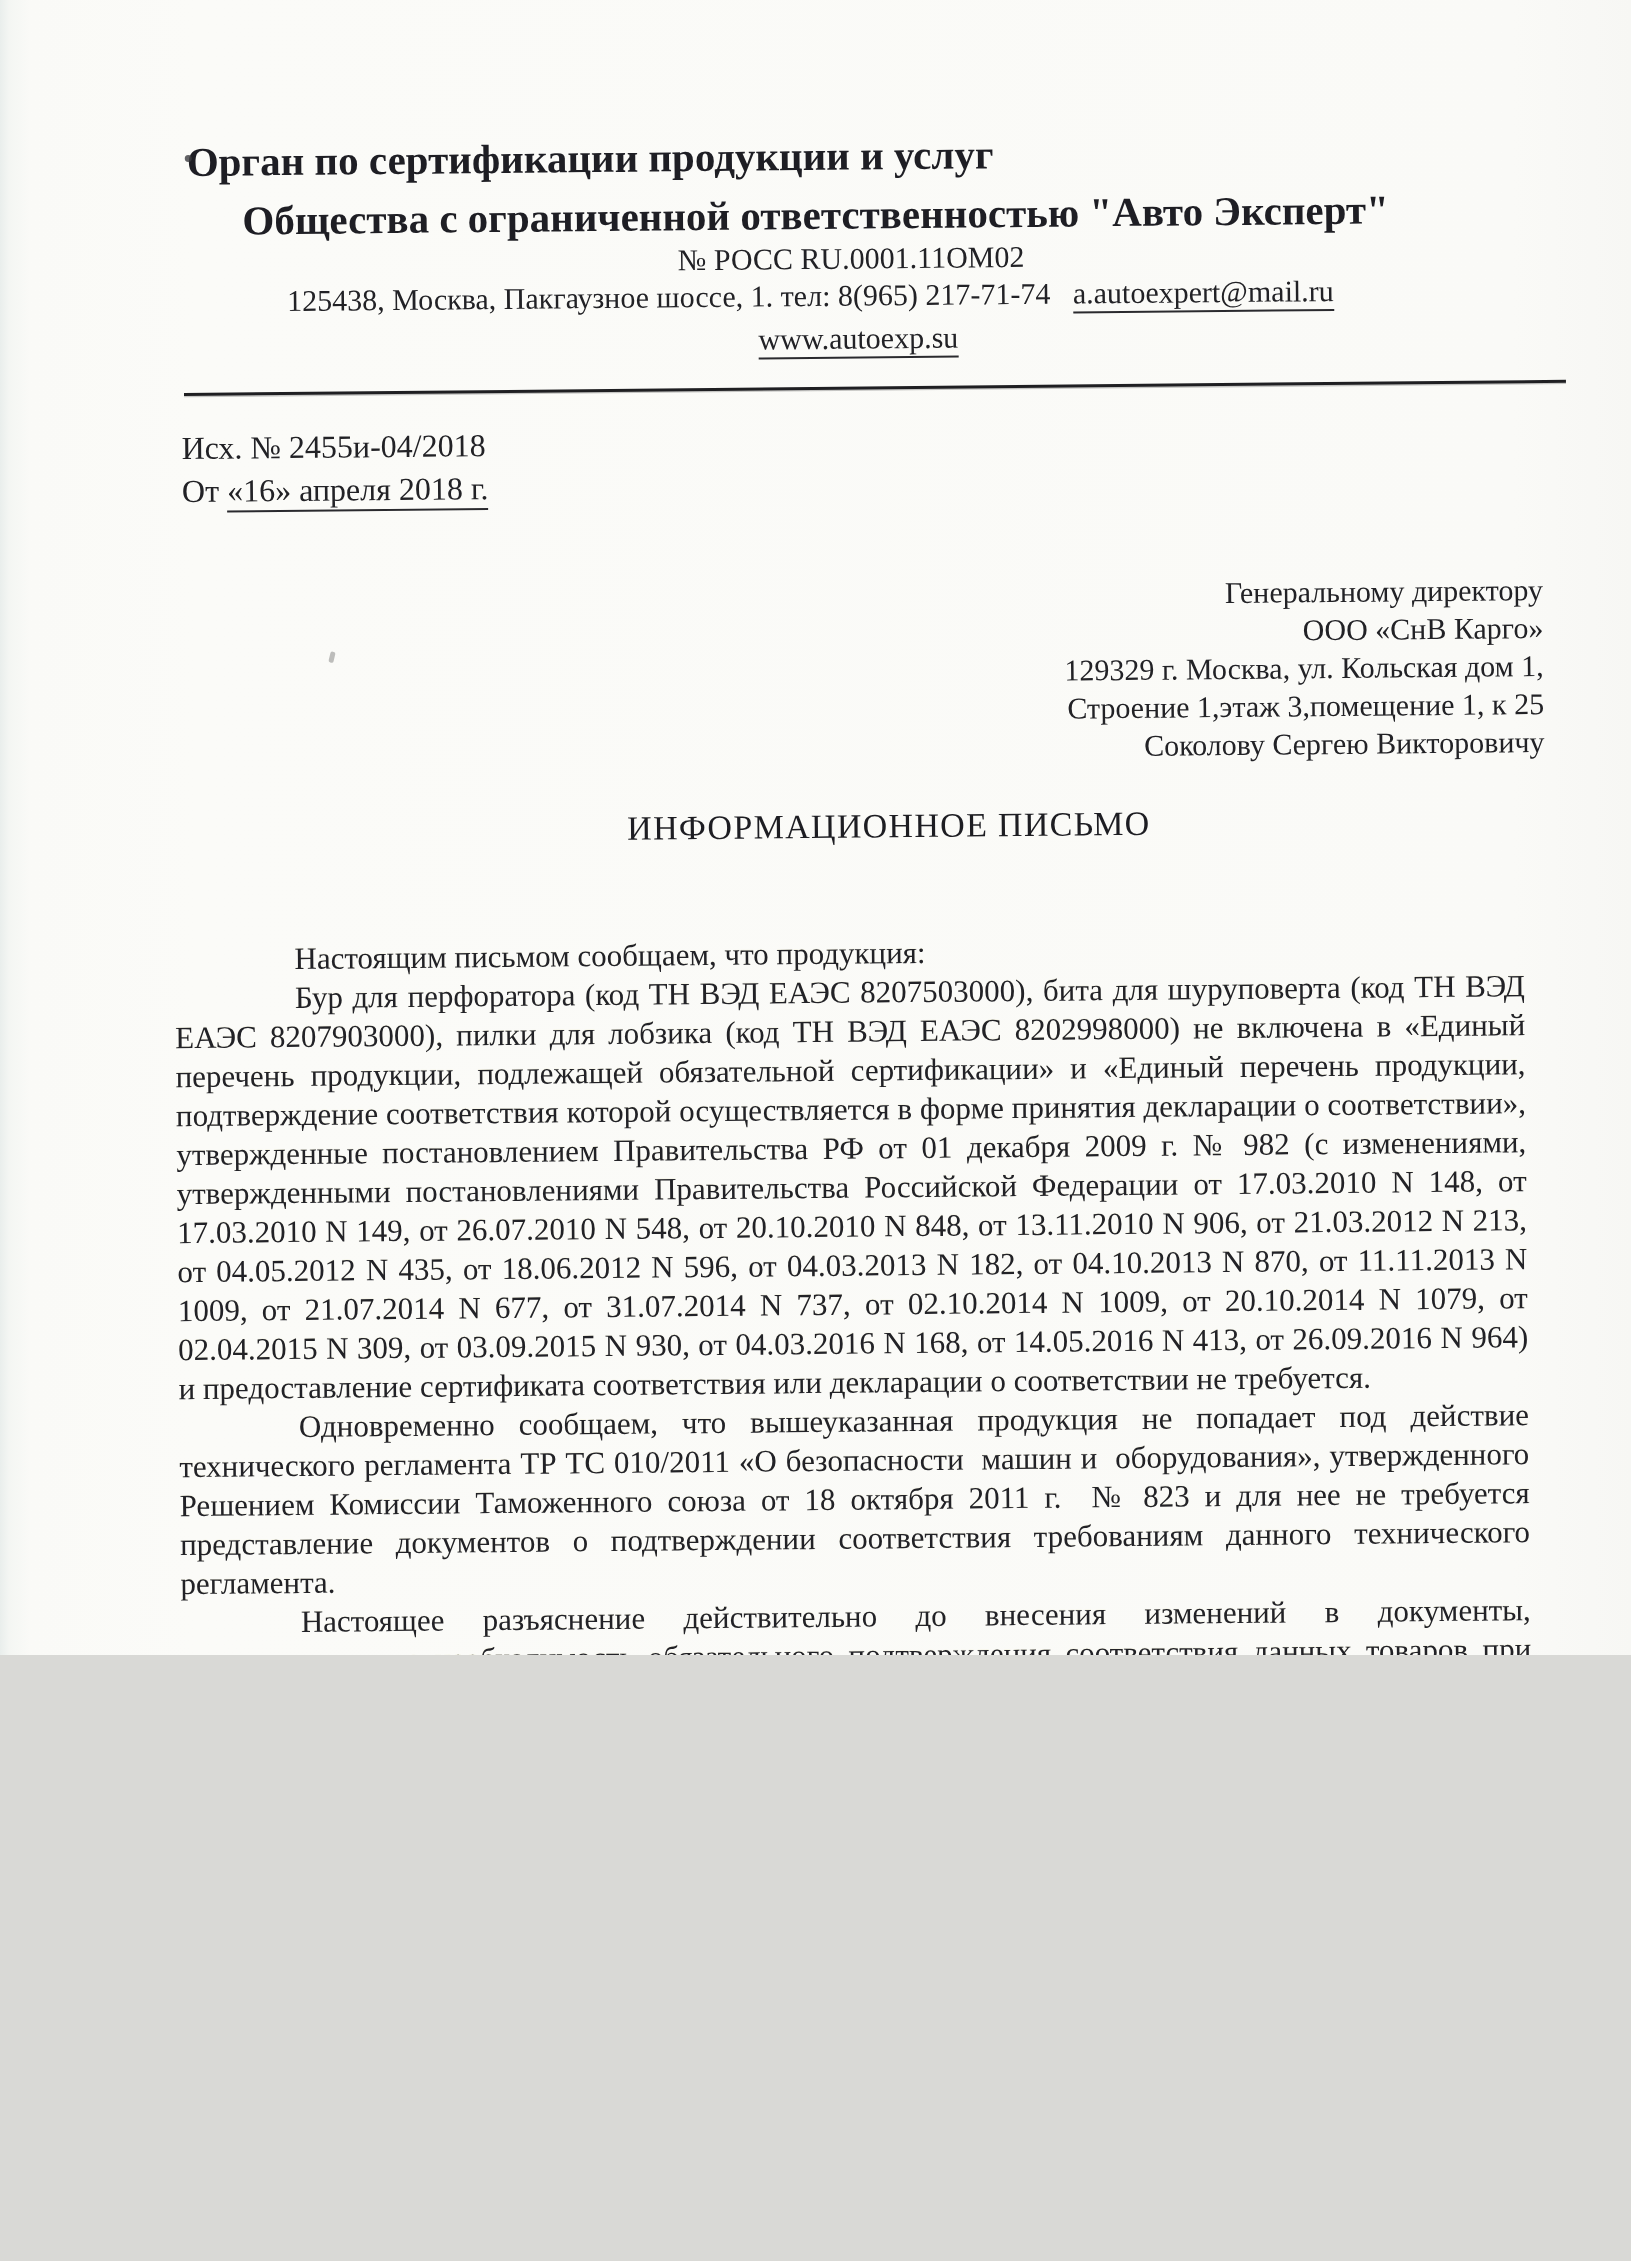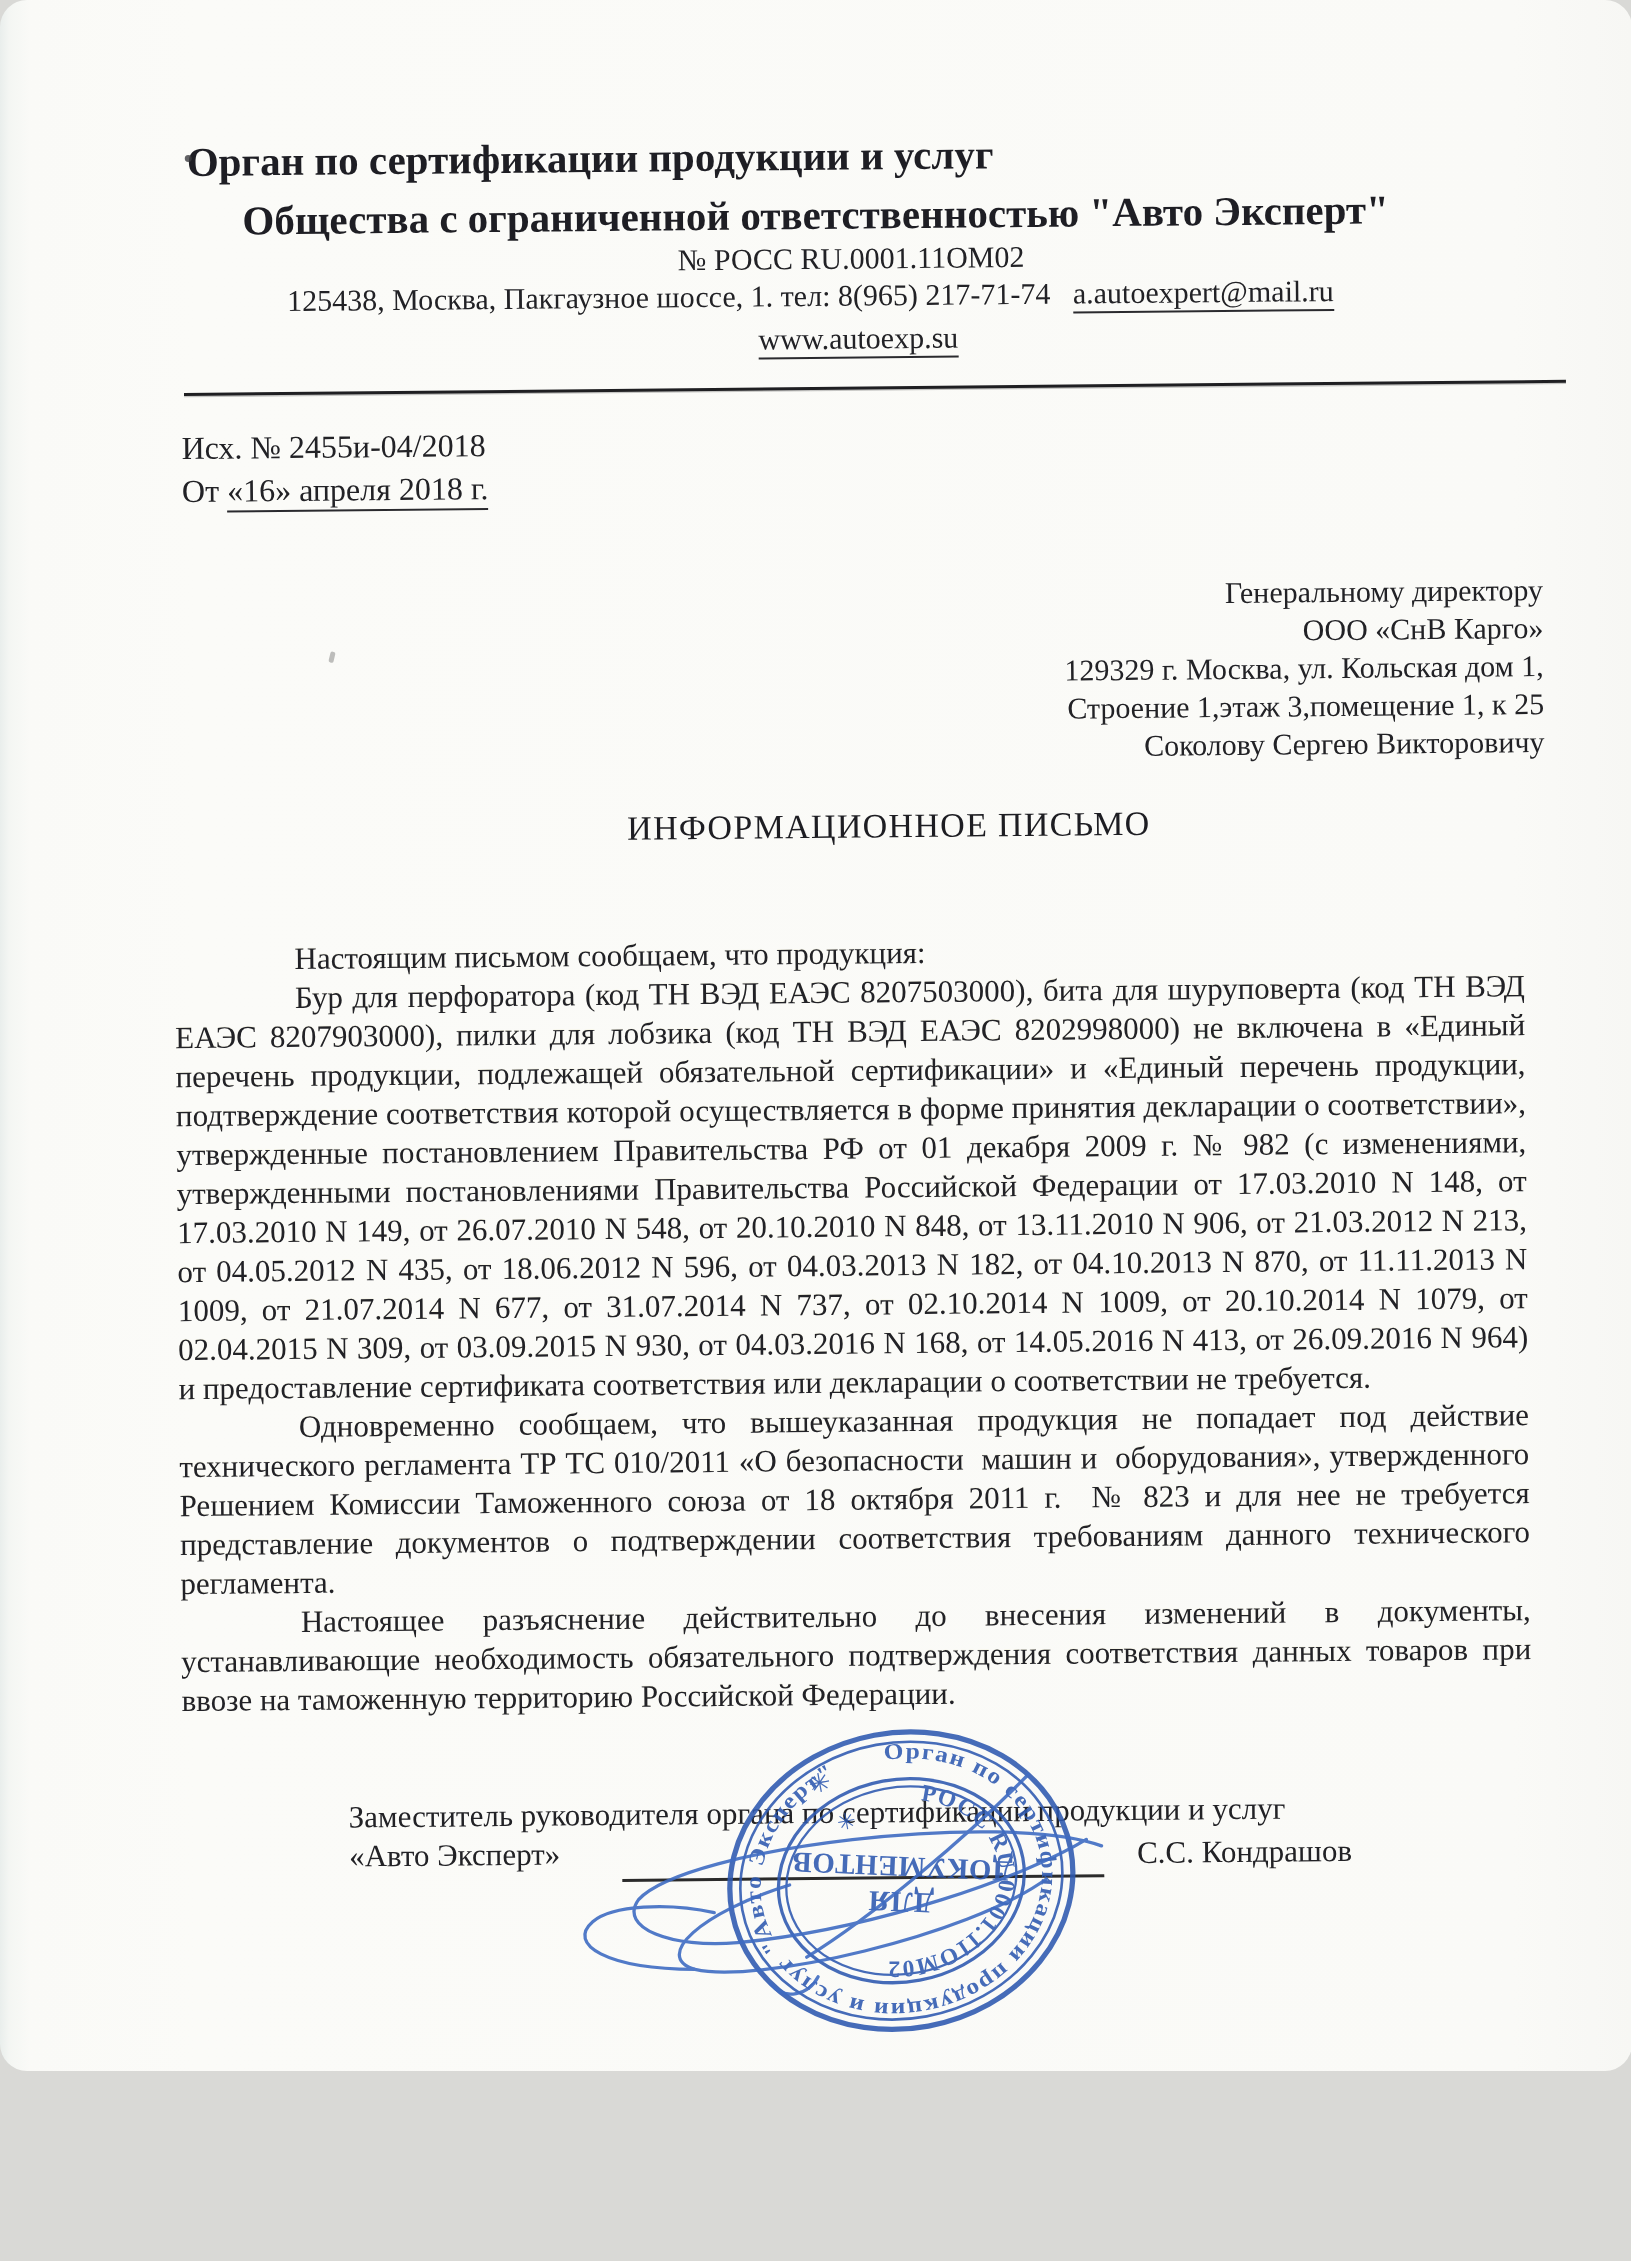--- a/index.html
+++ b/index.html
@@ -1,24 +1,23 @@
 <!DOCTYPE html>
 <html style="font-size:10.5px"><head>
 <meta charset="utf-8">
 <style>
   html,body{margin:0;padding:0;background:#d9d9d6;}
   .page{
     position:relative;
-    width:1632px;height:2071px;
+    width:1632px;height:1655px;
     overflow:hidden;
     font-family:"Liberation Serif","DejaVu Serif",serif;
     color:#222226;
     background:
       linear-gradient(90deg,#e9eeec 0px,#f4f6f3 9.2px,#fafaf7 30px,#fbfbf8 197px,#fafaf7 1513px,#f7f7f4 1632px);
-    border-radius: 27px;
   }
   .scan{position:absolute;inset:0;transform:rotate(-0.55deg);transform-origin:816px 1118px;}
   .abs{position:absolute;}
   .hdr-bold{font-weight:bold;font-size:41px;white-space:nowrap;color:#1e1e24;}
   .hdr-reg{font-size:30px;white-space:nowrap;}
   .hdr-contact{font-size:30px;white-space:nowrap;}
   .u{border-bottom:2px solid #2a2a2e;padding-bottom:2px;}
   .rule{height:3.3px;background:#1f1f22;box-shadow:0 1.3px 0 rgba(40,40,40,.25);}
   .ref{font-size:32px;line-height:43px;white-space:nowrap;}
   .addressee{font-size:30px;line-height:38px;text-align:right;white-space:nowrap;}

